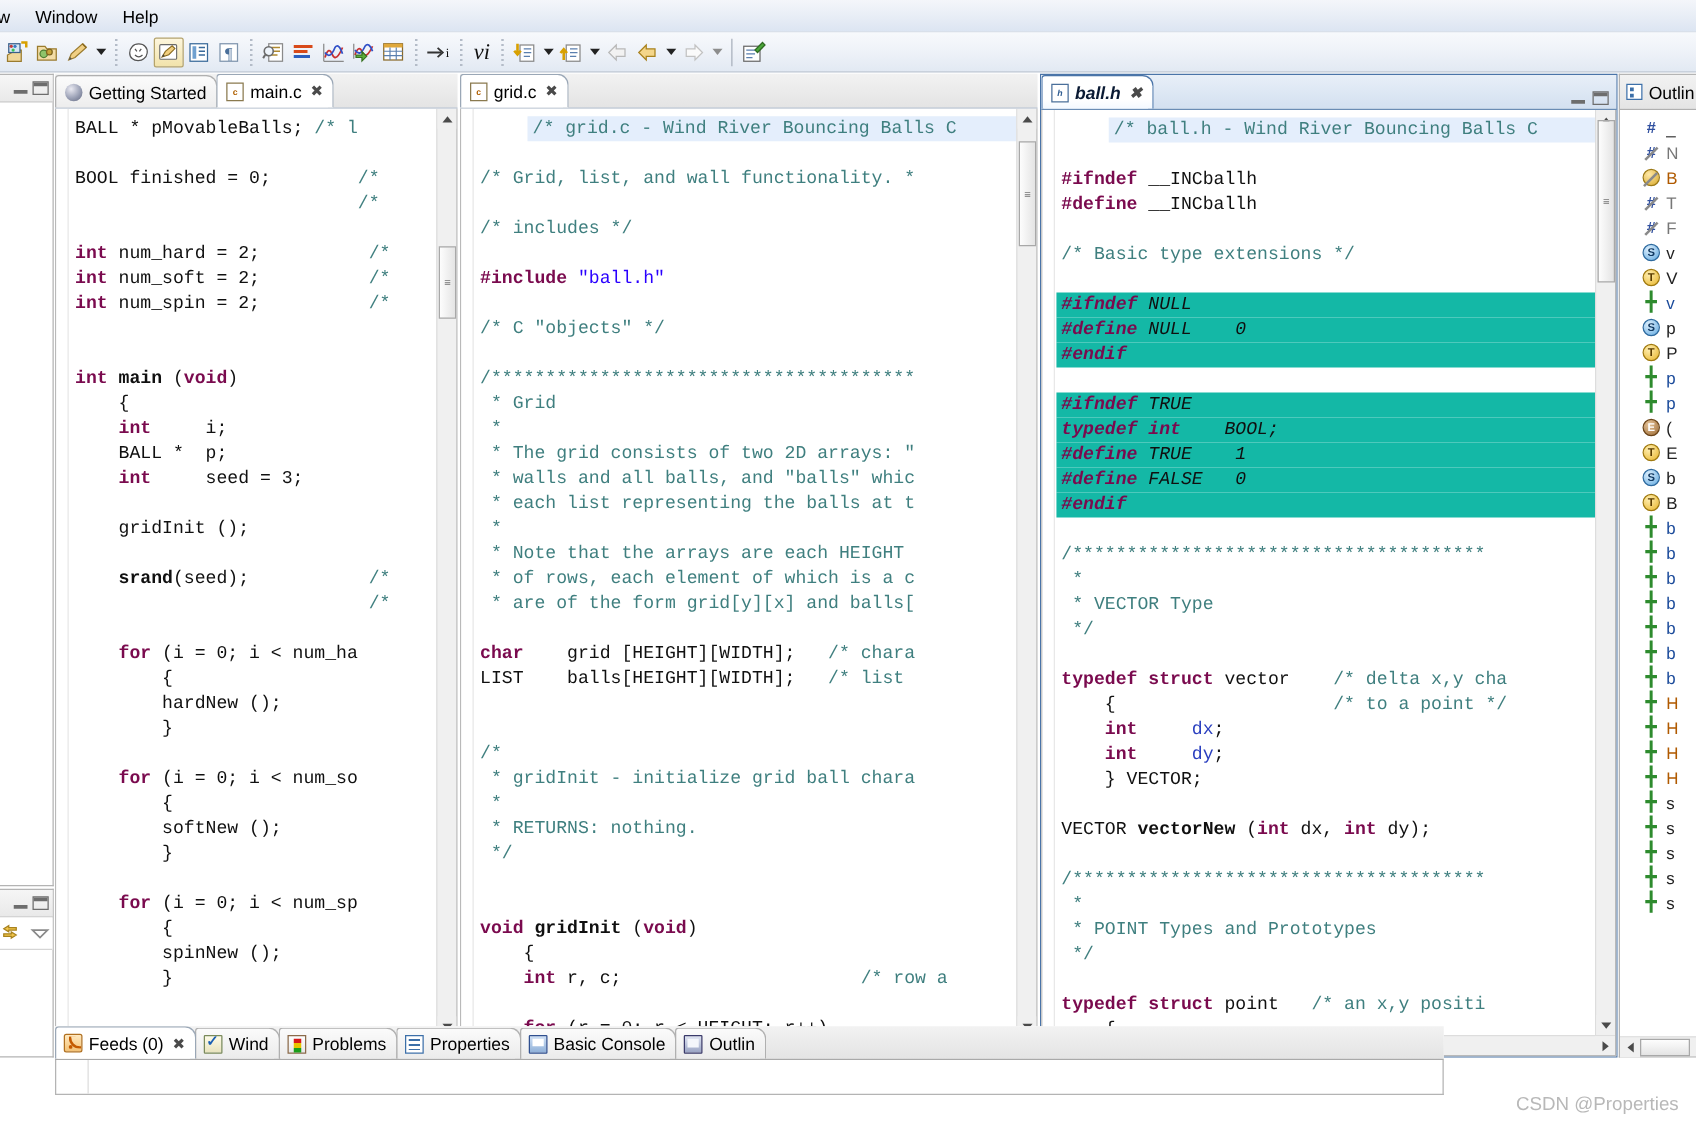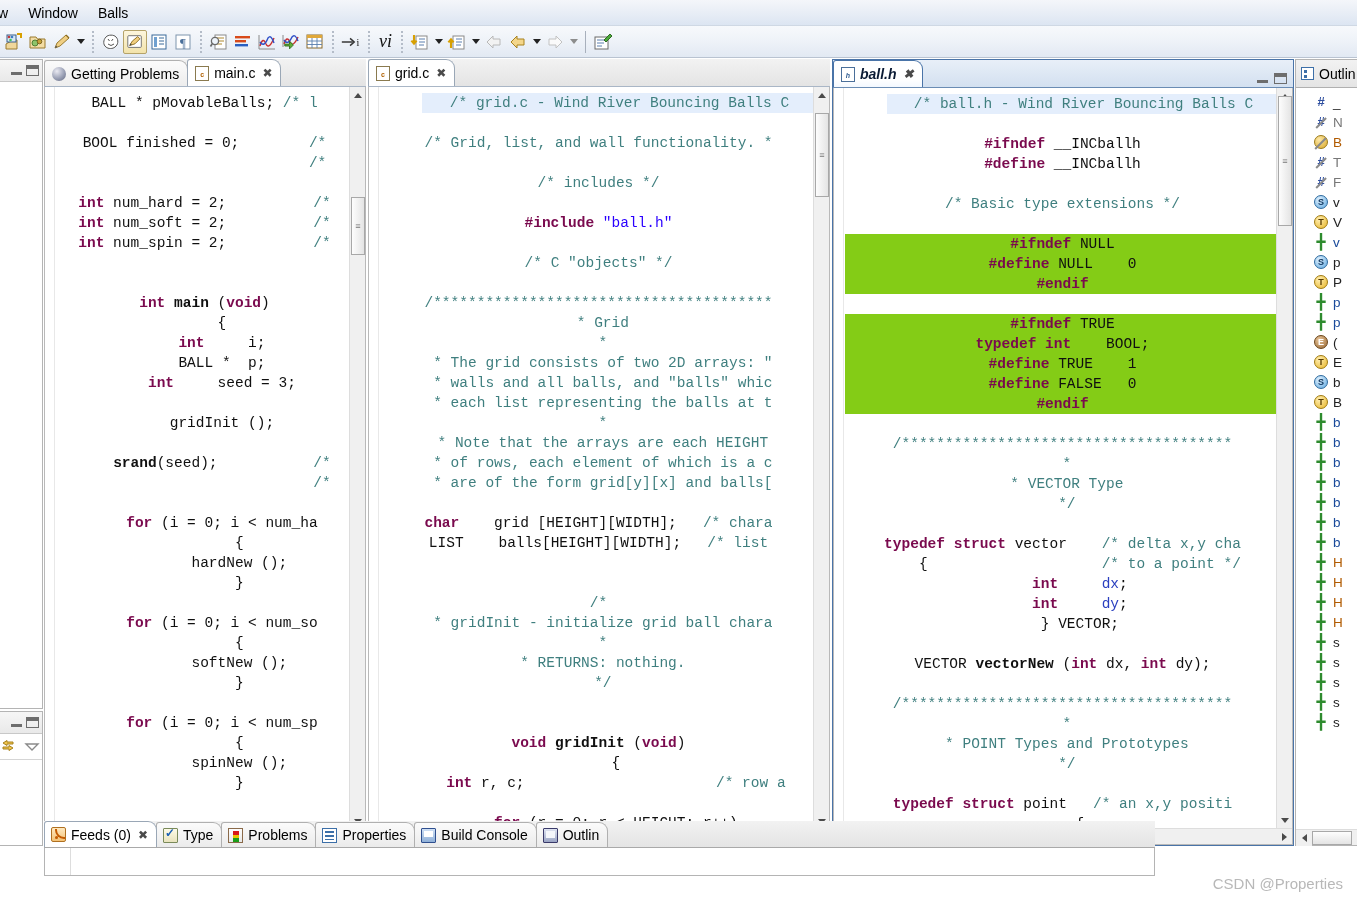--- a/index.html
+++ b/index.html
@@ -218,34 +218,33 @@
     position: absolute; left: 0; top: 0; bottom: 16px;
     width: 10px;
     background: #ffffff;
     border-right: 1px solid #e8e8e8;
   }
   .codearea {
     position: absolute;
     left: 11px; top: 0; right: 16px; bottom: 16px;
     overflow: hidden;
     background: #ffffff;
-    text-align: center;
   }
   pre.code {
     margin: 0;
     padding: 6px 0 0 0;
     font-family: "Liberation Mono", monospace;
     font-size: 14.5px;
     line-height: 20px;
     color: #101010;
     white-space: pre;
   }
   .cline { display: block; height: 20px; padding-left: 4px; }
   .cline.cur { background: #e4eefc; margin-left: 42px; }
-  .cline.inactive { background: #84cc16; }
+  .cline.inactive { background: #14b8a6; font-style: italic; }
   .kw  { color: #7a0a4e; font-weight: bold; }
   .pp  { color: #7a0a4e; font-weight: bold; }
   .cm  { color: #3f7f7f; }
   .str { color: #2a00ff; }
   .fn  { color: #101010; font-weight: bold; }
   .var { color: #2a3fbf; }
   .ty  { color: #101010; }
 
   
   .vsb {
@@ -397,21 +396,21 @@
 
   
   .tb-btn svg, .rail-toolrow svg { display:block; }
 </style>
 </head>
 <body>
 
 <div id="menubar">
   <span class="menu-item clipped">w</span>
   <span class="menu-item">Window</span>
-  <span class="menu-item">Balls</span>
+  <span class="menu-item">Help</span>
 </div>
 
 <div id="toolbar">
 
   <div class="tb-group">
     <div class="tb-btn" title="New">
       <svg width="20" height="20" viewBox="0 0 20 20">
         <path d="M2 12 L2 17 L13 17 L13 8 L9 8 Z" fill="#f0d79a" stroke="#9a7b2e"></path>
         <rect x="3" y="3" width="9" height="7" fill="#d8e7f5" stroke="#3a5f8a"></rect>
         <circle cx="5" cy="5" r="1.3" fill="#c23b3b"></circle>
@@ -618,21 +617,21 @@
           </svg>
         </span>
       </div>
     </div>
   </div>
 
   <div class="editor-stack" style="left:44px; width:322px; height:787px;">
     <div class="tabrow">
       <div class="etab">
         <span class="ficon sphere"></span>
-        <span>Getting Problems</span>
+        <span>Getting Started</span>
       </div>
       <div class="etab selected">
         <span class="ficon">c</span>
         <span>main.c</span>
         <span class="tabclose">✖</span>
       </div>
     </div>
     <div class="codewrap">
       <div class="ruler-left"></div>
       <div class="codearea">
@@ -888,33 +887,33 @@
 
   <div id="bottomstack">
     <div class="btab-row">
         <div class="btab selected">
           <span class="bi bi-feeds"></span>
           <span>Feeds (0)</span>
           <span class="tabclose">✖</span>
         </div>
         <div class="btab">
           <span class="bi bi-tasks"></span>
-          <span>Type</span>
+          <span>Wind</span>
         </div>
         <div class="btab">
           <span class="bi bi-problems"></span>
           <span>Problems</span>
         </div>
         <div class="btab">
           <span class="bi bi-props"></span>
           <span>Properties</span>
         </div>
         <div class="btab">
           <span class="bi bi-build"></span>
-          <span>Build Console</span>
+          <span>Basic Console</span>
         </div>
         <div class="btab">
           <span class="bi bi-console"></span>
           <span>Outlin</span>
         </div>
       </div>
     <div class="btab-body">
       <div class="gutter"></div>
     </div>
   </div>

